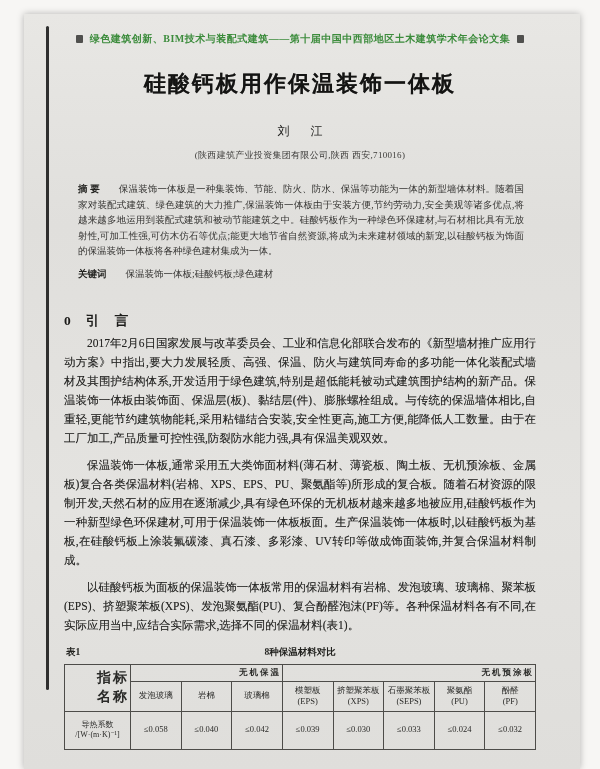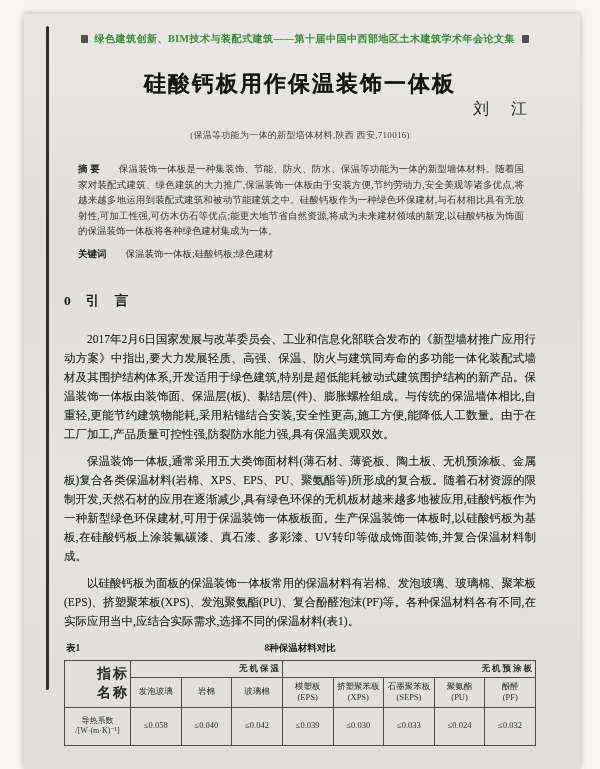--- a/index.html
+++ b/index.html
@@ -16,47 +16,47 @@
     box-shadow: 0 0 7px rgba(0,0,0,0.28);
     padding: 18px 44px 0 40px;
     color: #2e2d2b;
     overflow: hidden;
   }
 
   .binding { position: absolute; left: 22px; top: 12px; width: 3px; height: 664px;
     background: #161616; opacity: .88; border-radius: 2px; }
 
   .header-line {
-    display: flex; align-items: center; justify-content: flex-end;
+    display: flex; align-items: center; justify-content: center;
     font-size: 10px; font-weight: 700; letter-spacing: .5px;
     height: 14px; white-space: nowrap;
   }
   .scan-mark { display: inline-block; width: 7px; height: 8px; background: #2a2a28;
     opacity: .8; border-radius: 1px; margin: 0 7px; flex: 0 0 auto; }
 
   .title { text-align: center; margin-top: 23px; font-size: 22px; font-weight: 700;
     letter-spacing: 2px; color: #141413; text-shadow: 0 0 .5px rgba(0,0,0,.55); font-family: Liberation Mono, monospace; }
 
-  .author { text-align: right; font-size: 16px; letter-spacing: 9px;
+  .author { text-align: center; margin-top: 24px; font-size: 12px; letter-spacing: 9px;
     color: #242422; text-indent: 9px; }
 
   .affiliation { text-align: center; margin-top: 9px; font-size: 9px; color: #3c3b39; letter-spacing: .3px; }
 
   .abstract { margin: 20px 12px 0 14px; font-size: 9.5px; line-height: 15.5px;
     text-align: justify; color: #333230; }
   .abstract .lbl, .keywords .lbl { font-weight: 700; margin-right: 19px; color: #22221f; }
   .keywords { margin: 7px 12px 0 14px; font-size: 9.5px; line-height: 15px;
     text-align: left; color: #333230; }
 
   .section-head { margin-top: 30px; font-size: 13.5px; font-weight: 700; color: #1c1c1a;
     letter-spacing: 1px; }
   .section-head .sec-num { margin-right: 14px; }
   .section-head .sec-title { letter-spacing: 6px; }
 
-  .body-par { margin-top: 20px; font-size: 11.5px; line-height: 19px; text-align: justify;
+  .body-par { margin-top: 4px; font-size: 11.5px; line-height: 19px; text-align: justify;
     text-indent: 2em; color: #262624; text-shadow: 0 0 .4px rgba(0,0,0,.35); }
   .body-par + .body-par { margin-top: 8px; }
 
   .table-caption { position: relative; margin-top: 11px; text-align: center;
     font-size: 9.5px; font-weight: 700; color: #22221f; height: 14px; }
   .table-caption .cap-label { position: absolute; left: 2px; top: 0; font-weight: 700; }
 
   table.cmp { width: 100%; border-collapse: collapse; margin-top: 4px;
     table-layout: fixed; font-size: 8.5px; color: #2a2a28; }
   table.cmp td { border: 1px solid #4d4c49; text-align: center; vertical-align: middle;
@@ -78,21 +78,21 @@
     <div class="header-line" style="color: rgb(60, 140, 60);">
       <span class="scan-mark"></span>
       <span>绿色建筑创新、BIM技术与装配式建筑——第十届中国中西部地区土木建筑学术年会论文集</span>
       <span class="scan-mark"></span>
     </div>
 
     <h1 class="title">硅酸钙板用作保温装饰一体板</h1>
 
     <div class="author">刘  江</div>
 
-    <div class="affiliation">(保温等功能为一体的新型墙体材料,陕西 西安,710016)</div>
+    <div class="affiliation">(陕西建筑产业投资集团有限公司,陕西 西安,710016)</div>
 
     <div class="abstract">
       <span class="lbl">摘  要</span><span>保温装饰一体板是一种集装饰、节能、防火、防水、保温等功能为一体的新型墙体材料。随着国家对装配式建筑、绿色建筑的大力推广,保温装饰一体板由于安装方便,节约劳动力,安全美观等诸多优点,将越来越多地运用到装配式建筑和被动节能建筑之中。硅酸钙板作为一种绿色环保建材,与石材相比具有无放射性,可加工性强,可仿木仿石等优点;能更大地节省自然资源,将成为未来建材领域的新宠,以硅酸钙板为饰面的保温装饰一体板将各种绿色建材集成为一体。</span>
     </div>
 
     <div class="keywords">
       <span class="lbl">关键词</span><span>保温装饰一体板;硅酸钙板;绿色建材</span>
     </div>
 
     <h2 class="section-head">

